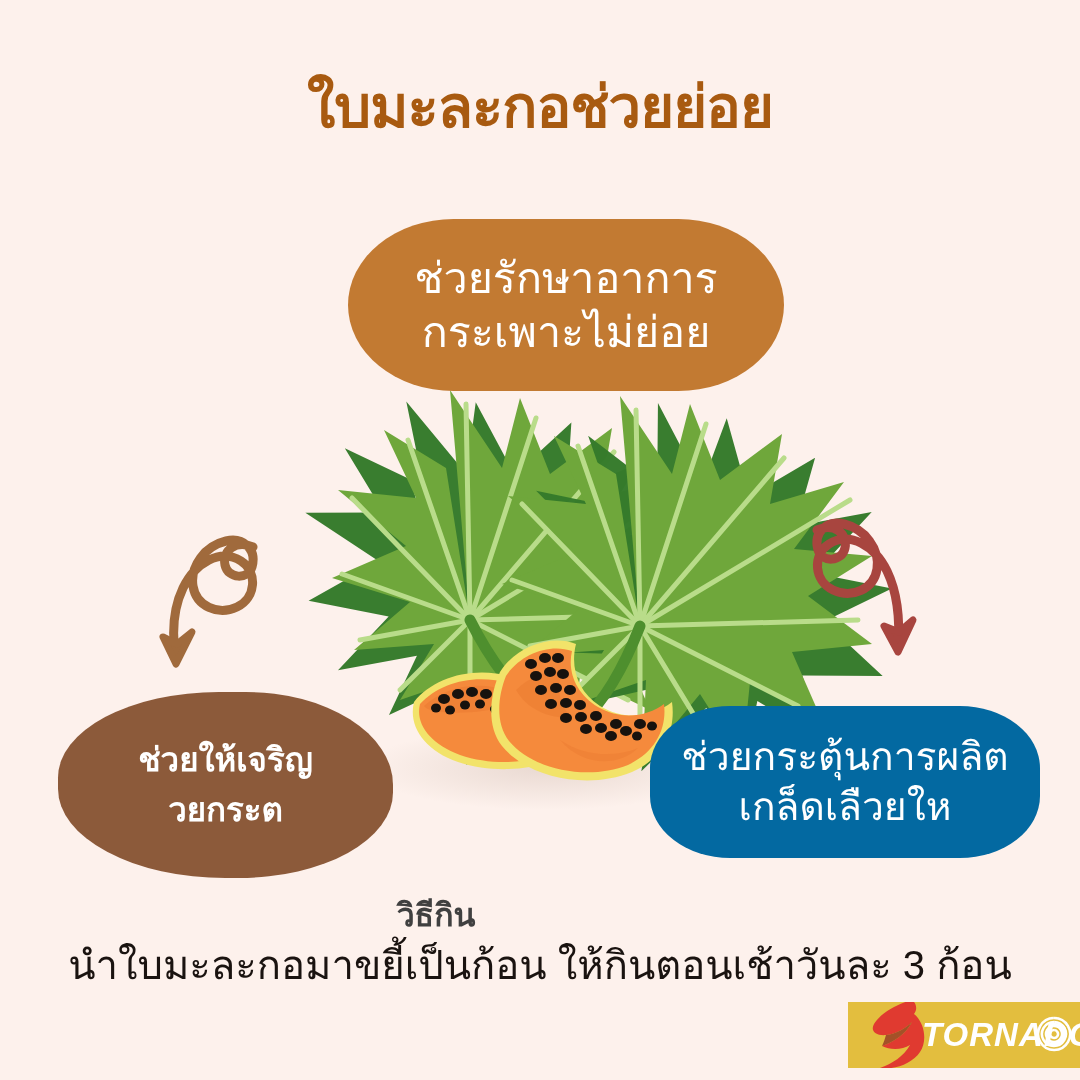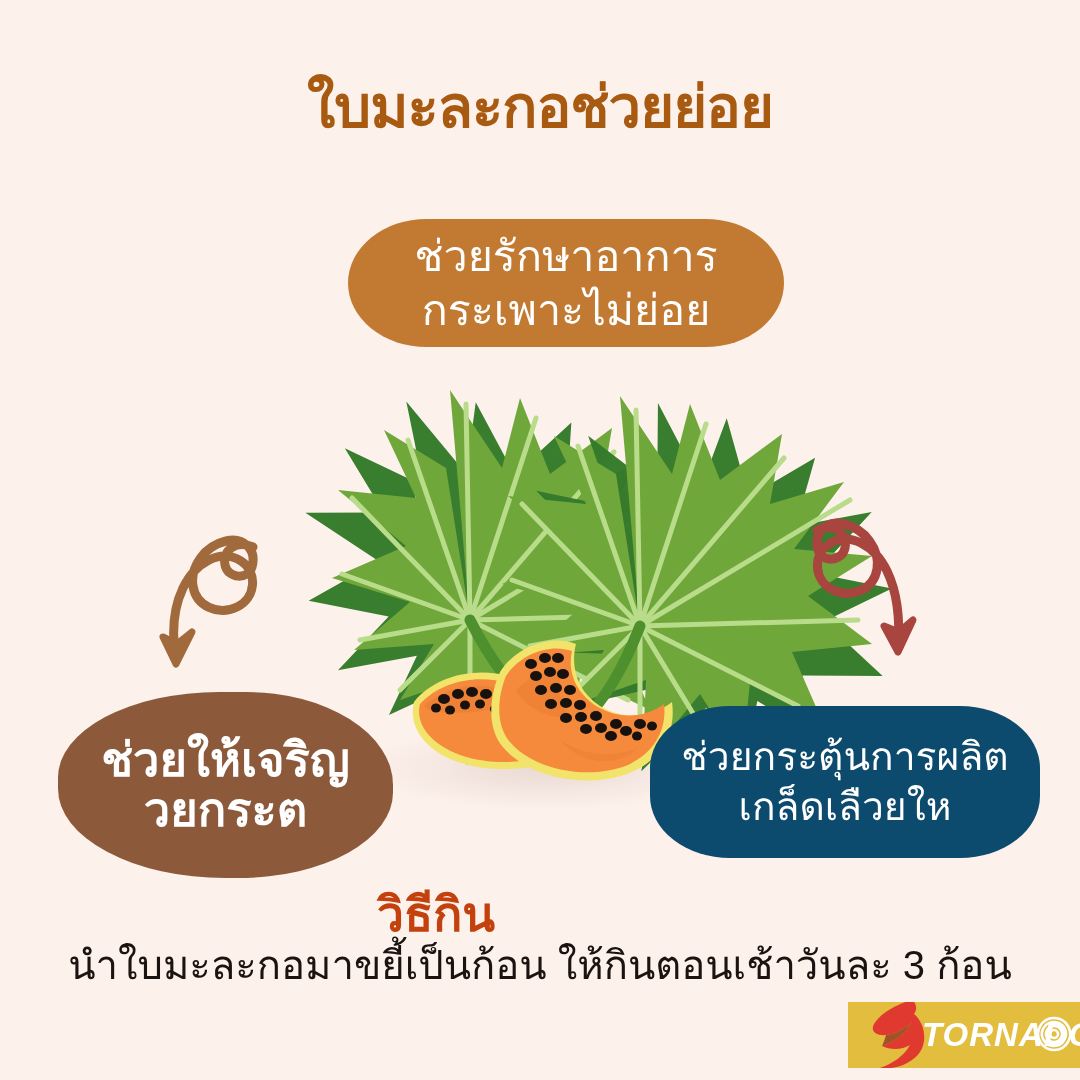--- a/index.html
+++ b/index.html
@@ -50,61 +50,61 @@
   }
   .pill .line {
     display: block;
     white-space: nowrap;
   }
 
   .pill-top {
     left: 348px;
     top: 219px;
     width: 436px;
-    height: 128px;
+    height: 172px;
     background: #C27A32;
     border-radius: 108px / 88px;
     font-size: 43px;
     line-height: 54px;
   }
 
   .pill-left {
     left: 58px;
     top: 692px;
     width: 335px;
     height: 186px;
     background: #8C5A3A;
     border-radius: 48% 44% 46% 50% / 46% 50% 46% 48%;
-    font-size: 47px;
+    font-size: 33px;
     line-height: 50px;
     font-weight: bold;
   }
 
   .pill-right {
     left: 650px;
     top: 706px;
     width: 390px;
     height: 152px;
-    background: #0c4a6e;
+    background: #0369a1;
     border-radius: 80px / 62px;
     font-size: 39px;
     line-height: 50px;
   }
 
   
   .howto-heading {
     position: absolute;
     left: 0;
     top: 893px;
     width: 872px;
     text-align: center;
-    font-size: 48px;
+    font-size: 32px;
     line-height: 44px;
     font-weight: bold;
-    color: #c2410c;
+    color: #404040;
   }
   .howto-body {
     position: absolute;
     left: 0;
     top: 941px;
     width: 1080px;
     text-align: center;
     font-size: 40px;
     line-height: 48px;
     color: #1A1310;

